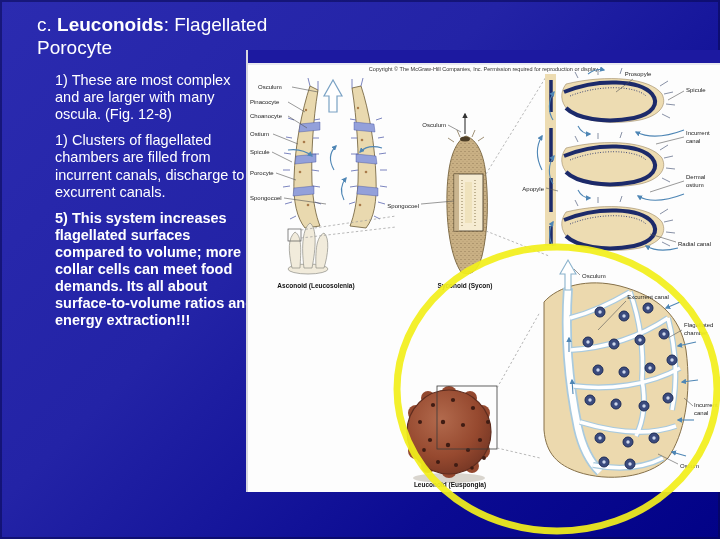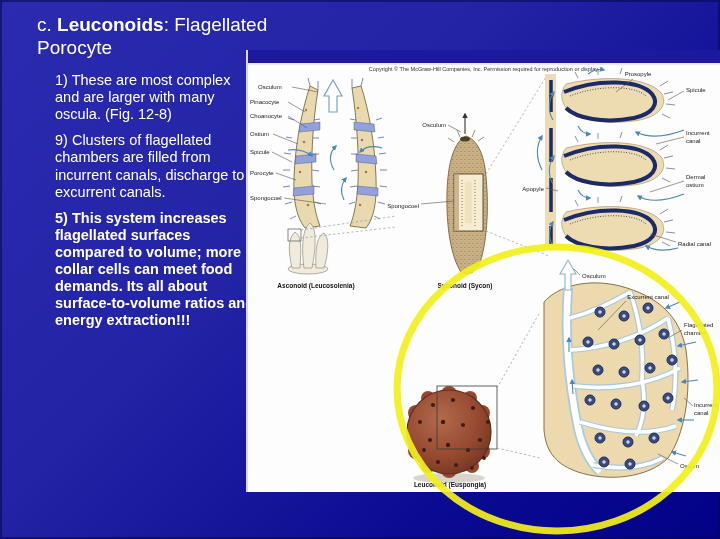--- a/index.html
+++ b/index.html
@@ -35,21 +35,21 @@
 
 <div class="slide">
 
   <div class="title">
     <span>c. </span><b>Leuconoids</b><span>: Flagellated</span><br>
     <span>Porocyte</span>
   </div>
 
   <div class="points">
     <p>1) These are most complex and are larger with many oscula. (Fig. 12-8)</p>
-    <p>9) Clusters of flagellated chambers are filled from incurrent canals, discharge to excurrent canals.</p>
+    <p>1) Clusters of flagellated chambers are filled from incurrent canals, discharge to excurrent canals.</p>
     <p class="bold">5) This system increases flagellated surfaces compared to volume; more collar cells can meet food demands. Its all about surface-to-volume ratios and energy extraction!!!</p>
   </div>
 
   <div class="figure-panel">
     <div class="panel-topbar"></div>
     <div class="copyright">Copyright © The McGraw-Hill Companies, Inc. Permission required for reproduction or display.</div>
 
     <svg class="figure-svg" width="474" height="442" viewBox="0 0 474 442">
       <defs>
         <marker id="ab" viewBox="0 0 6 6" markerWidth="5" markerHeight="5" refX="4.5" refY="3" orient="auto">

